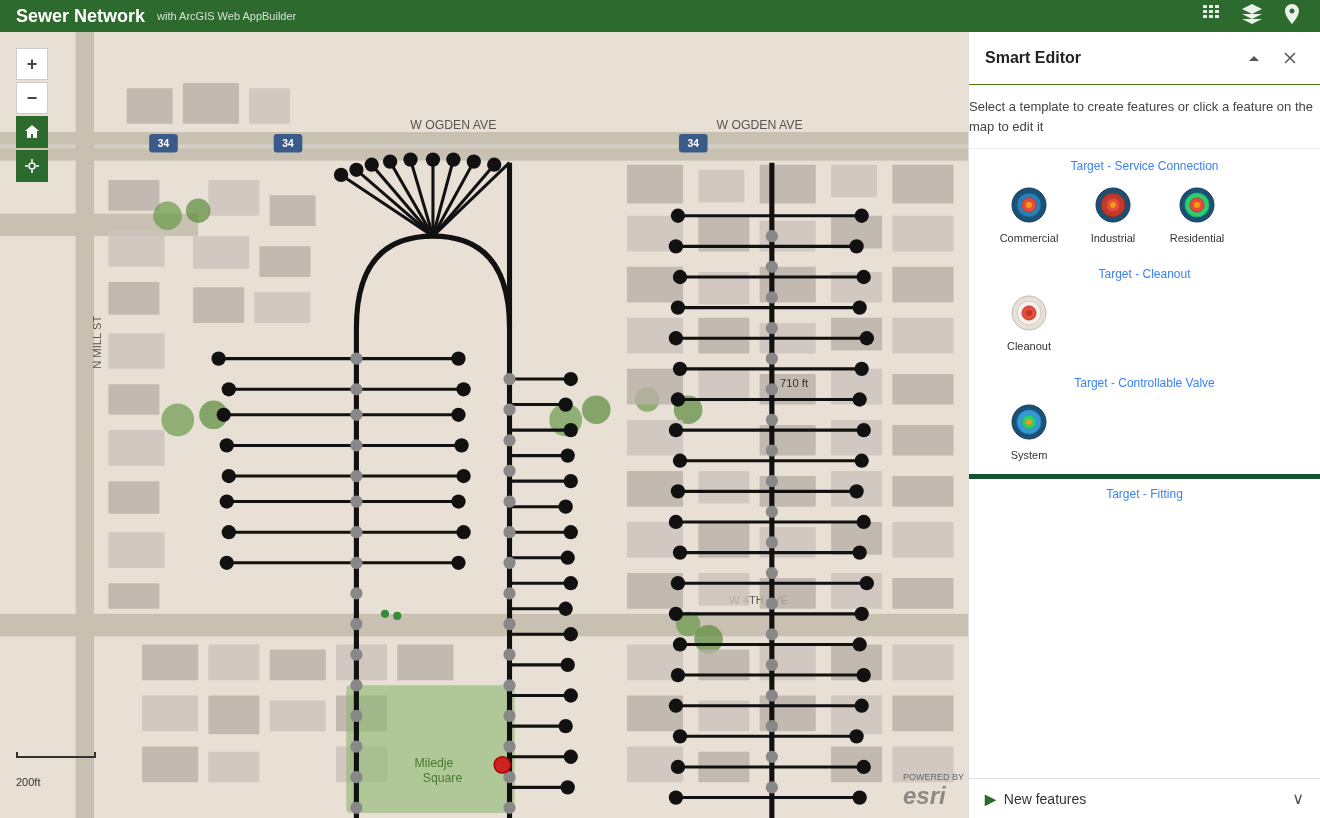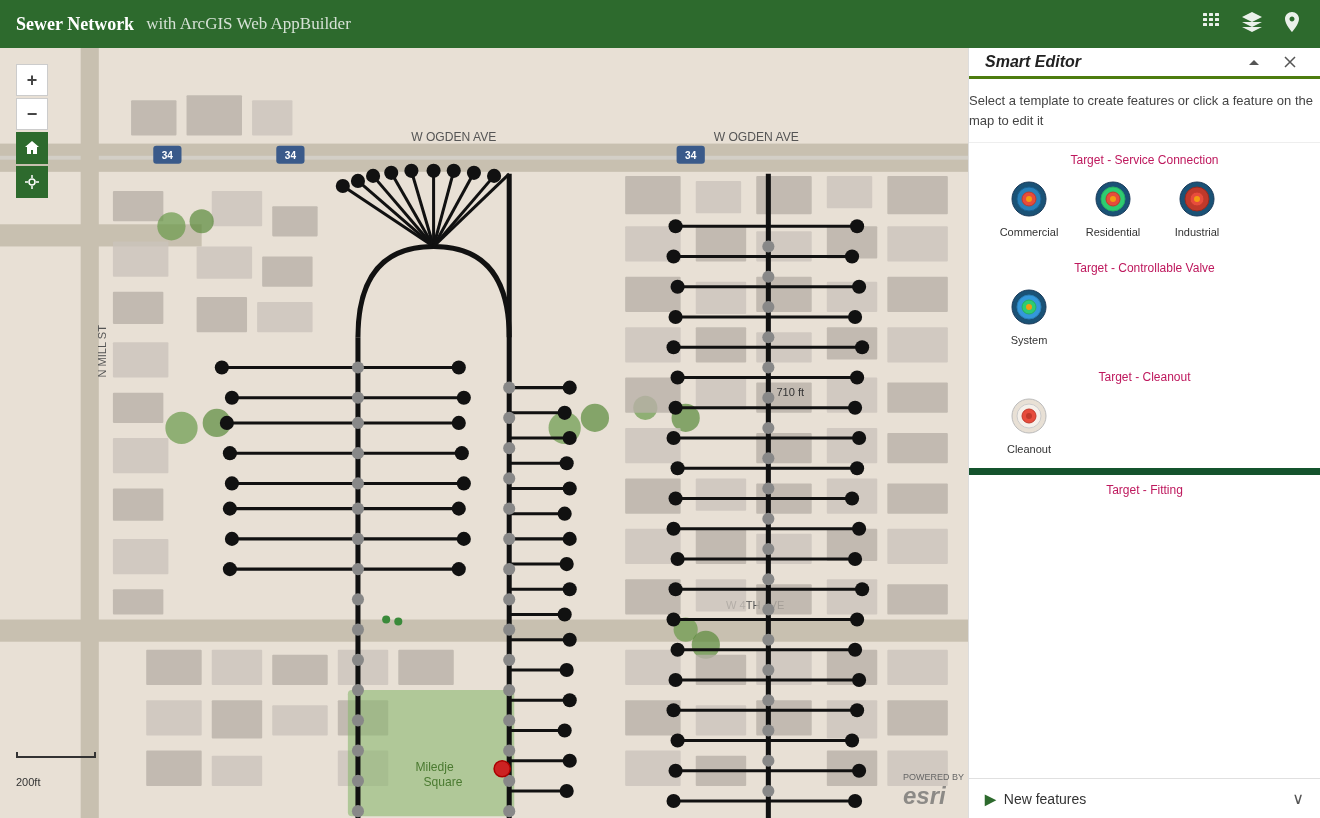--- a/index.html
+++ b/index.html
@@ -1,37 +1,36 @@
 <!DOCTYPE html>
 <html><head>
   <meta charset="utf-8">
   <style>
     * { box-sizing: border-box; margin: 0; padding: 0; }
     body { width: 1320px; height: 818px; overflow: hidden; font-family: 'Segoe UI', Arial, sans-serif; display: flex; flex-direction: column; }
 
     
     .top-bar {
-      height: 48px;
+      height: 32px;
       background: #2d6a2d;
       display: flex;
       align-items: center;
       padding: 0 16px;
       flex-shrink: 0;
       position: relative;
-      font-family: Liberation Serif, serif;
     }
     .top-bar-title {
       color: #fff;
       font-size: 18px;
       font-weight: 600;
       margin-right: 12px;
     }
     .top-bar-subtitle {
       color: rgba(255,255,255,0.8);
-      font-size: 17px;
+      font-size: 11px;
     }
     .top-bar-right {
       position: absolute;
       right: 16px;
       display: flex;
       gap: 16px;
       align-items: center;
     }
     .top-bar-icon {
       color: #fff;
@@ -154,24 +153,23 @@
       background: #fff;
       border-left: 1px solid #ddd;
       display: flex;
       flex-direction: column;
       flex-shrink: 0;
       position: relative;
     }
     .se-header {
       display: flex;
       align-items: center;
-      padding: 0 16px;
-      border-bottom: 3px solid #4d7c0f;
+      padding: 12px 16px;
+      border-bottom: 1px solid #4d7c0f;
       background: #fff;
-      font-style: italic;
     }
     .se-title {
       flex: 1;
       font-size: 16px;
       font-weight: 600;
       color: #222;
     }
     .se-header-icons {
       display: flex;
       gap: 8px;
@@ -200,21 +198,21 @@
       flex: 1;
       overflow-y: auto;
       padding: 0;
     }
 
     .template-section {
       padding: 10px 16px 4px 16px;
     }
     .template-section-title {
       font-size: 12px;
-      color: #be185d;
+      color: #3b82f6;
       text-align: center;
       margin-bottom: 10px;
       font-weight: 500;
     }
     .template-items {
       display: flex;
       flex-wrap: wrap;
       gap: 12px;
       margin-bottom: 8px;
       padding-left: 8px;
@@ -775,38 +773,57 @@
                 <circle cx="18" cy="18" r="3" fill="#f39c12"></circle>
               </svg>
             </div>
             <span class="template-label">Commercial</span>
           </div>
 
           <div class="template-item">
             <div class="template-icon-wrap">
               <svg width="36" height="36" viewBox="0 0 36 36" xmlns="http://www.w3.org/2000/svg">
                 <circle cx="18" cy="18" r="17" fill="#1a5276" stroke="#1a3a5a" stroke-width="1"></circle>
+                <circle cx="18" cy="18" r="12" fill="#c0392b" stroke="#922b21" stroke-width="1"></circle>
+                <circle cx="18" cy="18" r="7" fill="#e74c3c" stroke="#c0392b" stroke-width="1"></circle>
+                <circle cx="18" cy="18" r="3" fill="#f39c12"></circle>
+              </svg>
+            </div>
+            <span class="template-label">Industrial</span>
+          </div>
+
+          <div class="template-item">
+            <div class="template-icon-wrap">
+              <svg width="36" height="36" viewBox="0 0 36 36" xmlns="http://www.w3.org/2000/svg">
+                <circle cx="18" cy="18" r="17" fill="#1a5276" stroke="#1a3a5a" stroke-width="1"></circle>
                 <circle cx="18" cy="18" r="12" fill="#2ecc71" stroke="#27ae60" stroke-width="1"></circle>
                 <circle cx="18" cy="18" r="7" fill="#e74c3c" stroke="#c0392b" stroke-width="1"></circle>
                 <circle cx="18" cy="18" r="3" fill="#f39c12"></circle>
               </svg>
             </div>
             <span class="template-label">Residential</span>
           </div>
 
+        </div>
+      </div>
+
+      <div class="template-section">
+        <div class="template-section-title">Target - Cleanout</div>
+        <div class="template-items">
+
           <div class="template-item">
             <div class="template-icon-wrap">
               <svg width="36" height="36" viewBox="0 0 36 36" xmlns="http://www.w3.org/2000/svg">
-                <circle cx="18" cy="18" r="17" fill="#1a5276" stroke="#1a3a5a" stroke-width="1"></circle>
-                <circle cx="18" cy="18" r="12" fill="#c0392b" stroke="#922b21" stroke-width="1"></circle>
+                <circle cx="18" cy="18" r="17" fill="#e8e0d5" stroke="#bbb" stroke-width="1"></circle>
+                <circle cx="18" cy="18" r="12" fill="#f5f0ea" stroke="#ccc" stroke-width="1"></circle>
                 <circle cx="18" cy="18" r="7" fill="#e74c3c" stroke="#c0392b" stroke-width="1"></circle>
-                <circle cx="18" cy="18" r="3" fill="#f39c12"></circle>
+                <circle cx="18" cy="18" r="3" fill="#c0392b"></circle>
               </svg>
             </div>
-            <span class="template-label">Industrial</span>
+            <span class="template-label">Cleanout</span>
           </div>
 
         </div>
       </div>
 
       <div class="template-section">
         <div class="template-section-title">Target - Controllable Valve</div>
         <div class="template-items">
 
           <div class="template-item">
@@ -817,40 +834,21 @@
                 <circle cx="18" cy="18" r="7" fill="#2ecc71" stroke="#27ae60" stroke-width="1"></circle>
                 <circle cx="18" cy="18" r="3" fill="#f39c12"></circle>
               </svg>
             </div>
             <span class="template-label">System</span>
           </div>
 
         </div>
       </div>
 
-      <div class="template-section">
-        <div class="template-section-title">Target - Cleanout</div>
-        <div class="template-items">
-
-          <div class="template-item">
-            <div class="template-icon-wrap">
-              <svg width="36" height="36" viewBox="0 0 36 36" xmlns="http://www.w3.org/2000/svg">
-                <circle cx="18" cy="18" r="17" fill="#e8e0d5" stroke="#bbb" stroke-width="1"></circle>
-                <circle cx="18" cy="18" r="12" fill="#f5f0ea" stroke="#ccc" stroke-width="1"></circle>
-                <circle cx="18" cy="18" r="7" fill="#e74c3c" stroke="#c0392b" stroke-width="1"></circle>
-                <circle cx="18" cy="18" r="3" fill="#c0392b"></circle>
-              </svg>
-            </div>
-            <span class="template-label">Cleanout</span>
-          </div>
-
-        </div>
-      </div>
-
-      <div style="border-top: 7px solid #14532d; padding: 8px 16px;">
+      <div style="border-top: 5px solid #14532d; padding: 8px 16px;">
         <div class="template-section-title" style="margin-bottom:0;">Target - Fitting</div>
       </div>
 
     </div>
 
     <div class="se-footer">
       <button class="se-new-selection">
         <span class="se-new-selection-arrow">▶</span>
         <span class="se-new-selection-label">New features</span>
         <span class="se-new-selection-chevron">∨</span>

